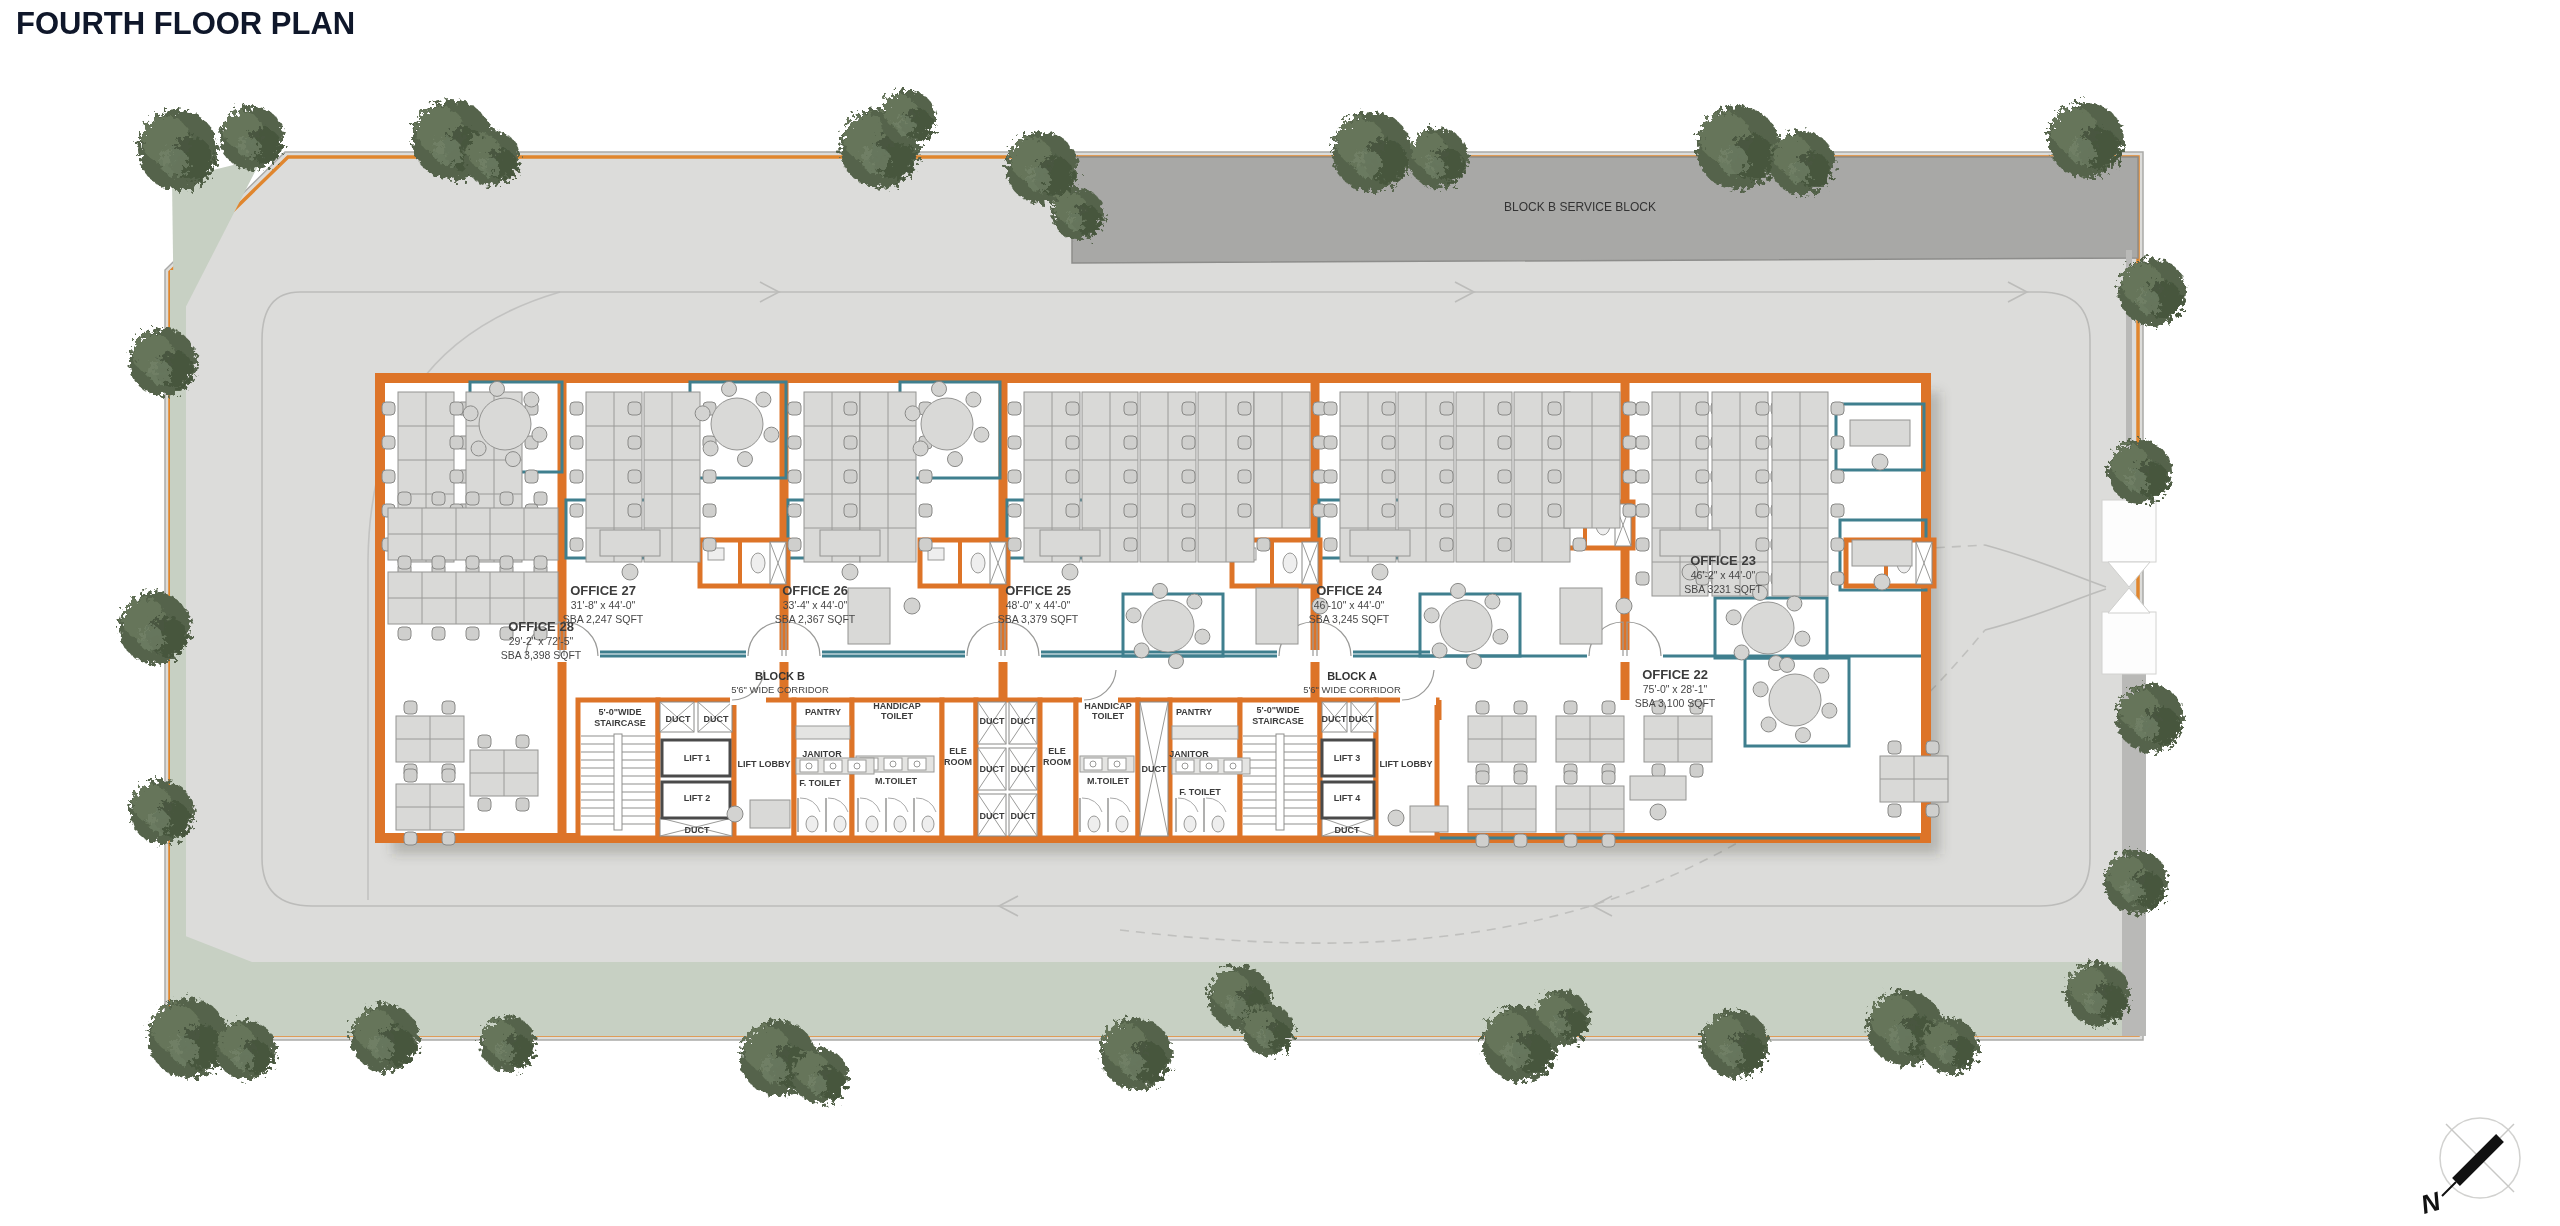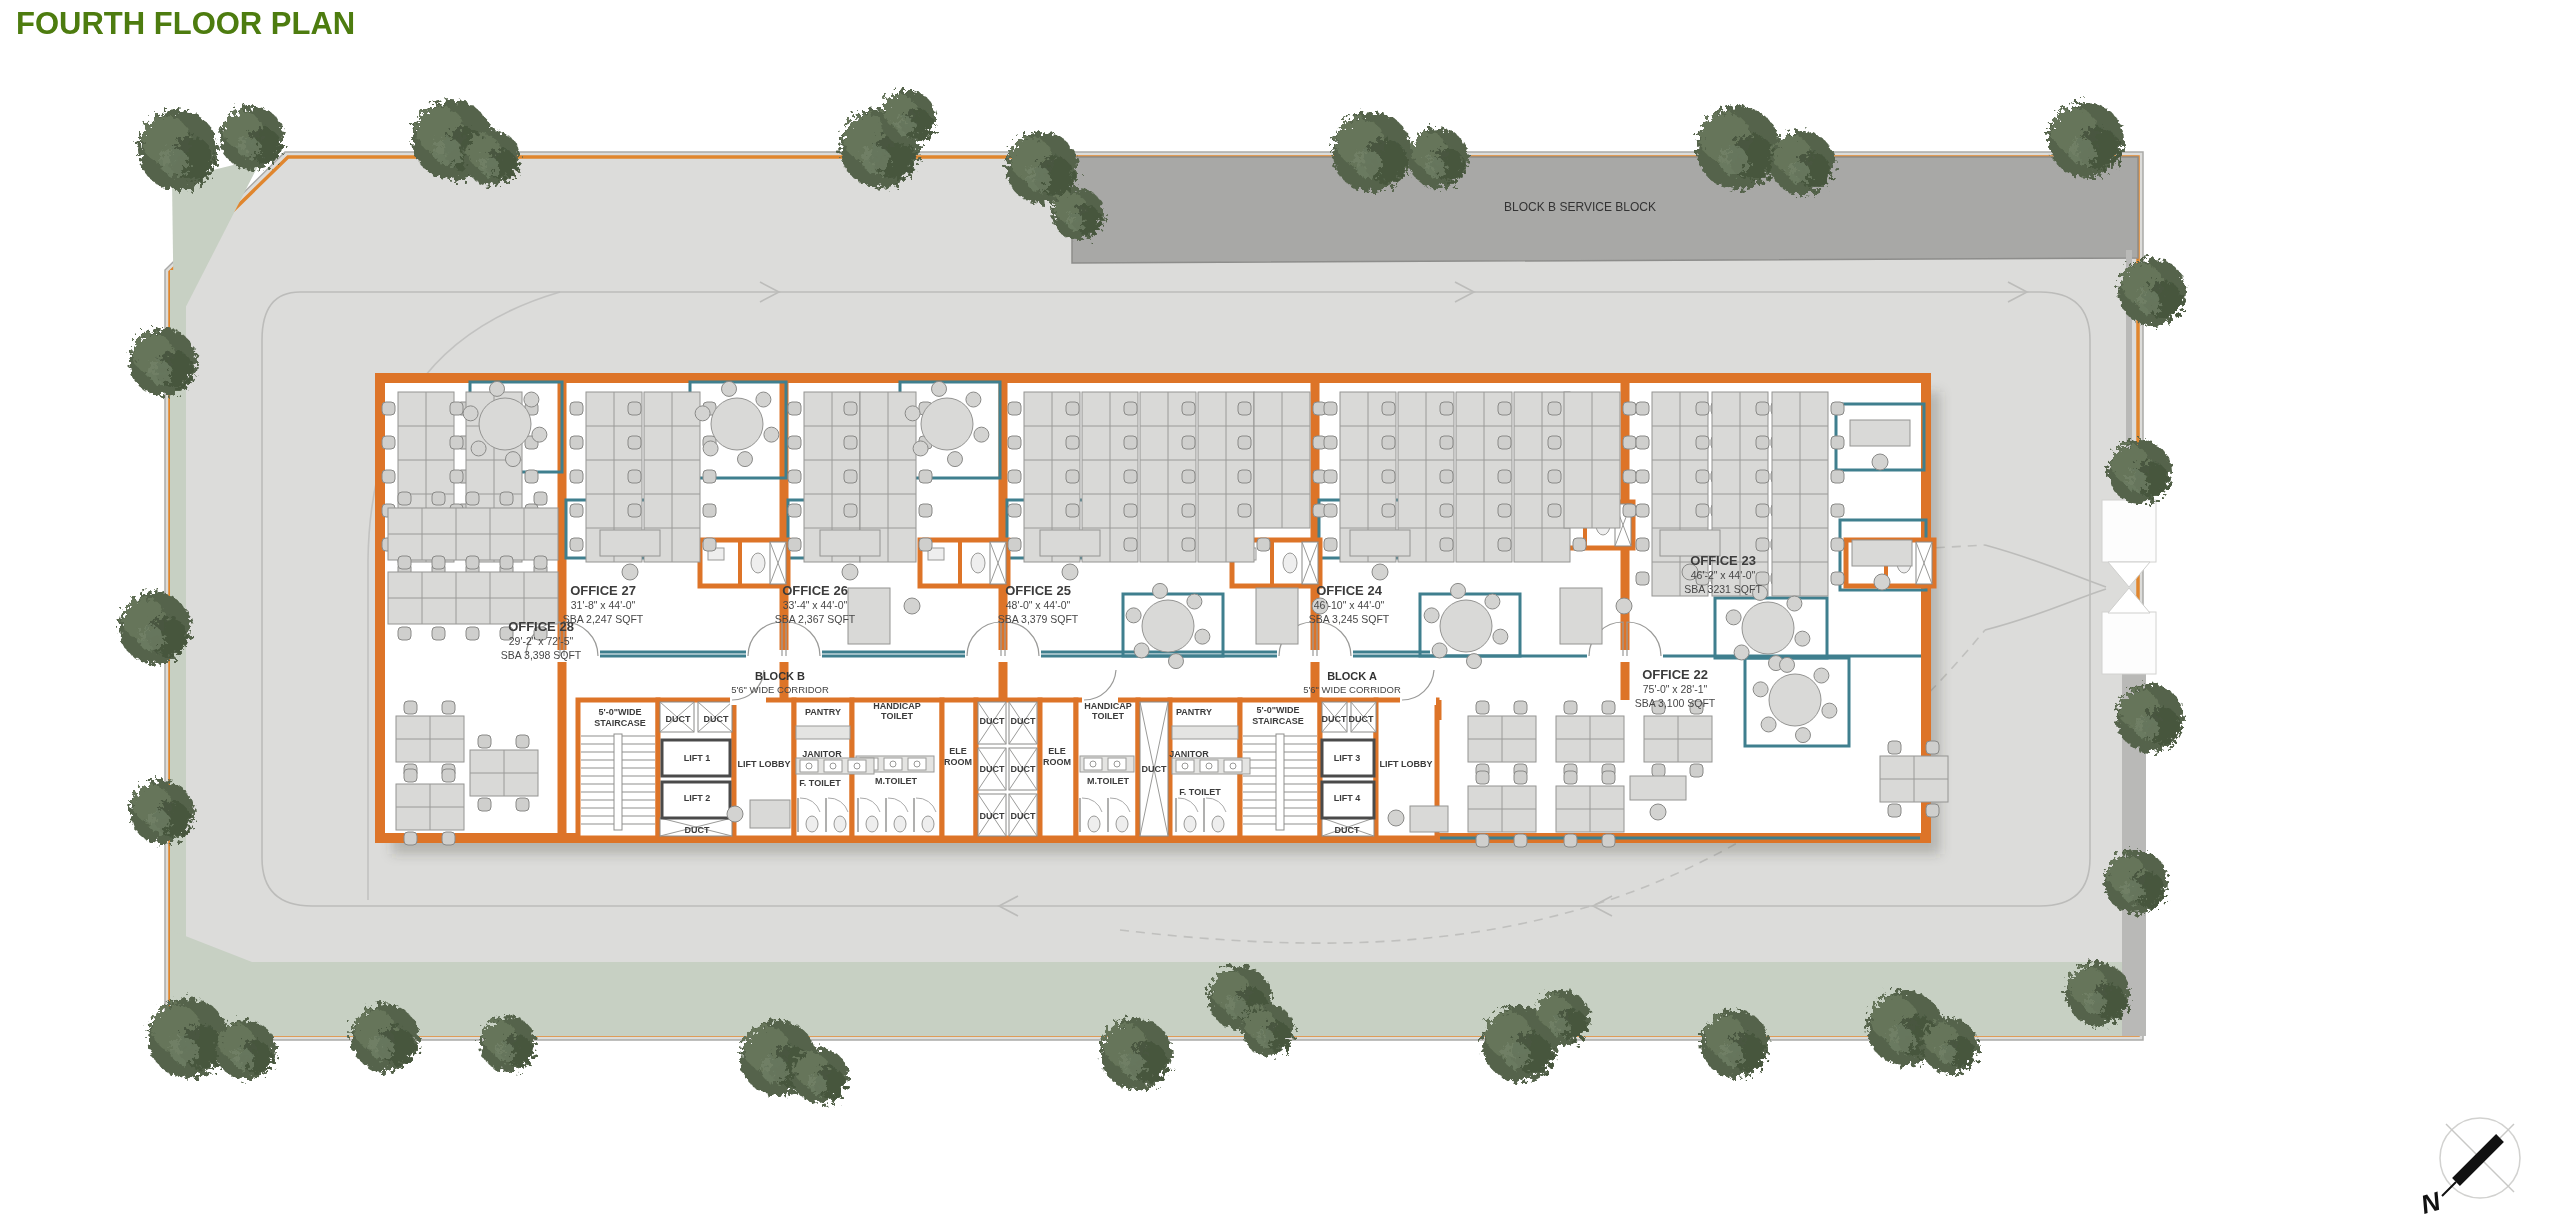--- a/index.html
+++ b/index.html
@@ -1,19 +1,19 @@
 <!DOCTYPE html>
 <html><head>
 <meta charset="utf-8">
 <style>
   html,body{margin:0;padding:0;background:#ffffff;}
   #stage{position:relative;width:2560px;height:1226px;background:#ffffff;overflow:hidden;
          font-family:"Liberation Sans", sans-serif;}
   #plan-title{position:absolute;left:16px;top:6px;font-size:31px;font-weight:600;
-              color:#4d7c0f;letter-spacing:0px;}
+              color:#0f172a;letter-spacing:0px;}
   svg{position:absolute;left:0;top:0;}
   text{font-family:"Liberation Sans", sans-serif;fill:#3a3a3a;}
   .room-name{font-size:13px;font-weight:700;fill:#3c3c3c;}
   .room-sub{font-size:10.5px;fill:#474747;}
   .core-lbl{font-size:9px;font-weight:700;fill:#3b3b3b;}
   .corridor-name{font-size:11px;font-weight:700;fill:#333;}
   .corridor-sub{font-size:9.5px;fill:#444;}
   .svc-lbl{font-size:12px;fill:#333;}
   .north-n{font-size:26px;font-weight:700;font-style:italic;fill:#111;}
 </style>

